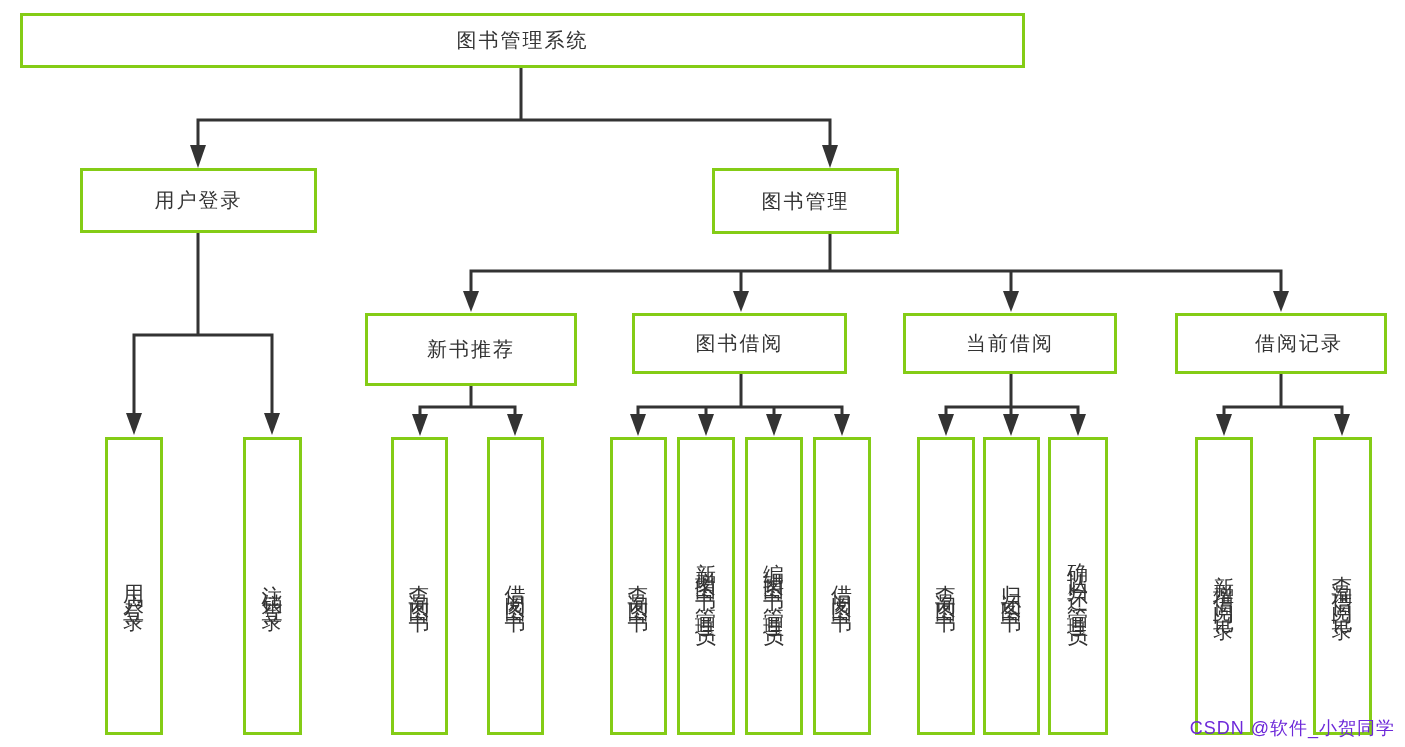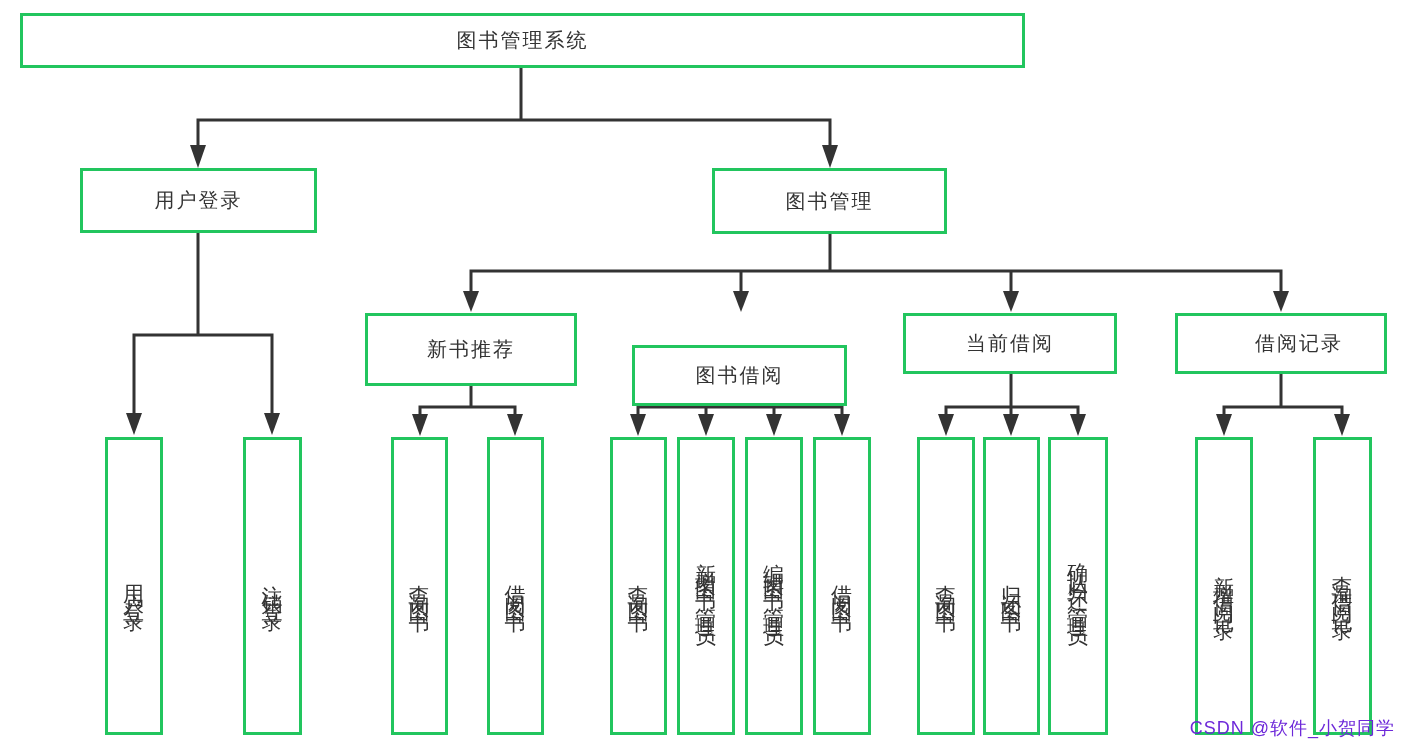--- a/index.html
+++ b/index.html
@@ -14,21 +14,21 @@
   }
   .connectors {
     position: absolute;
     left: 0; top: 0;
     width: 1405px; height: 747px;
   }
   .node {
     position: absolute;
     box-sizing: border-box;
     background: #ffffff;
-    border: 3px solid #22c55e;
+    border: 3px solid #84cc16;
     display: flex;
     align-items: center;
     justify-content: center;
   }
   .node.h span {
     font-size: 20px;
     letter-spacing: 2px;
     white-space: nowrap;
   }
   .node.v span {
@@ -93,28 +93,28 @@
     </g>
   </svg>
 
   <div class="node h" style="left:20px; top:13px; width:1005px; height:55px;">
     <span>图书管理系统</span>
   </div>
 
   <div class="node h" style="left:80px; top:168px; width:237px; height:65px;">
     <span>用户登录</span>
   </div>
-  <div class="node h" style="left:712px; top:168px; width:235px; height:66px;">
+  <div class="node h" style="left:712px; top:168px; width:187px; height:66px;">
     <span>图书管理</span>
   </div>
 
   <div class="node h" style="left:365px; top:313px; width:212px; height:73px;">
     <span>新书推荐</span>
   </div>
-  <div class="node h" style="left:632px; top:313px; width:215px; height:61px;margin-top:32px;">
+  <div class="node h" style="left:632px; top:313px; width:215px; height:61px;">
     <span>图书借阅</span>
   </div>
   <div class="node h" style="left:903px; top:313px; width:214px; height:61px;">
     <span>当前借阅</span>
   </div>
   <div class="node h" style="left:1175px; top:313px; width:212px; height:61px;padding-left:36px;">
     <span>借阅记录</span>
   </div>
 
   <div class="node v" style="left:105px; top:437px; width:58px; height:298px;">

